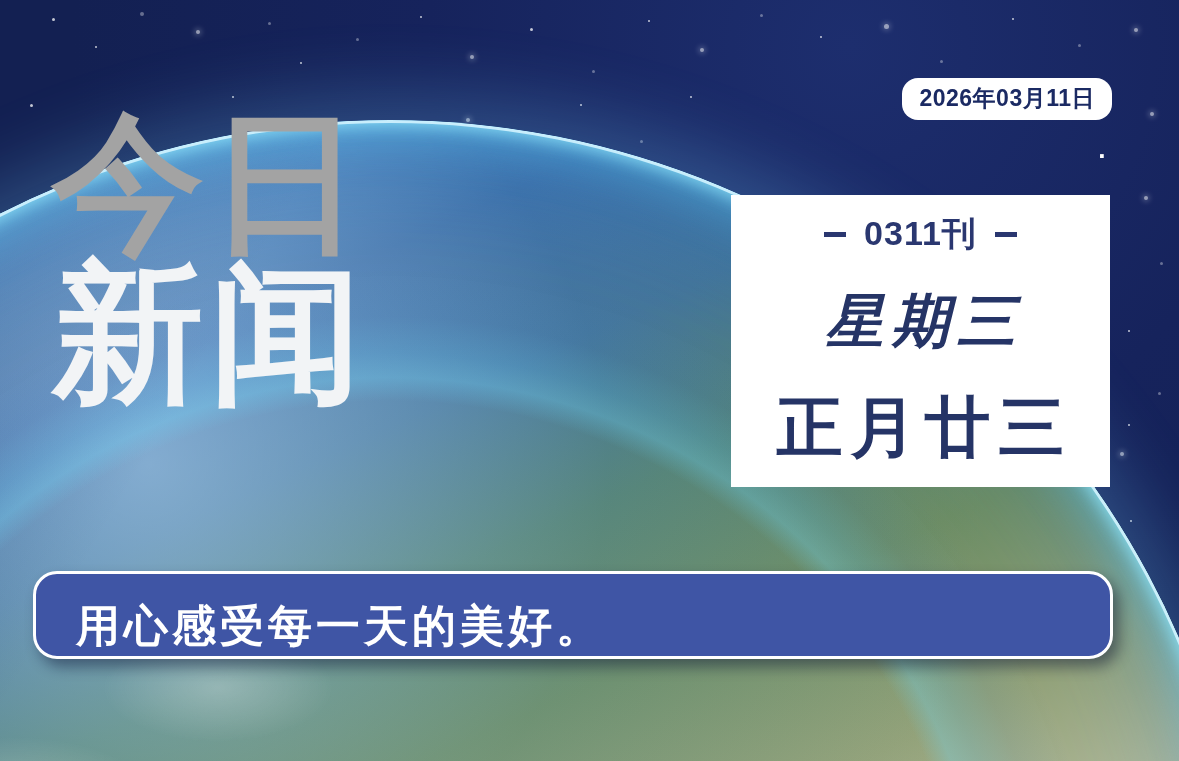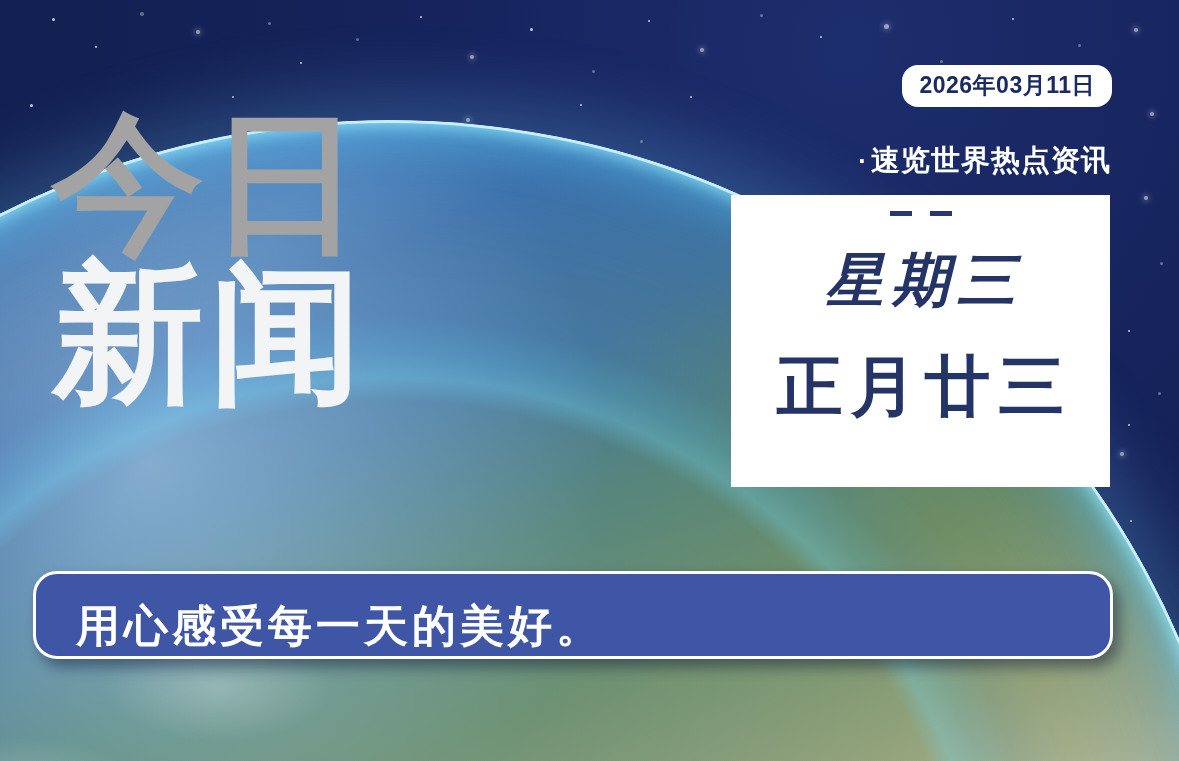--- a/index.html
+++ b/index.html
@@ -122,21 +122,21 @@
     font-weight:bold;
     letter-spacing:6px;
     white-space:nowrap;
   }
   .hl-today { color:#a3a3a3; }
   .hl-news  { color:#f2f4f6; }
 
   
   .date-badge {
     position:absolute;
-    right:67px; top:65px;
+    right:67px; top:78px;
     z-index:8;
     background:#ffffff;
     color:#1b2a63;
     font-size:23px;
     font-weight:bold;
     padding:5px 17px 6px;
     border-radius:16px;
     letter-spacing:.5px;
     white-space:nowrap;
   }
@@ -325,26 +325,26 @@
 
   <div class="headline">
     <div class="headline-line hl-today">今日</div>
     <div class="headline-line hl-news">新闻</div>
   </div>
 
   <div class="date-badge">2026年03月11日</div>
 
   <div class="tagline">
     <span class="tl-dot">·</span>
-    <span class="tl-text">速览世界热点资讯</span>
   </div>
 
   <div class="info-card">
     <div class="issue-row">
       <span class="issue-dash"></span>
+      <span>0311刊</span>
       <span class="issue-dash"></span>
     </div>
     <div class="weekday">星期三</div>
     <div class="lunar">正月廿三</div>
   </div>
 
   <div class="banner">
     <span class="banner-text">用心感受每一天的美好。</span>
   </div>
 

